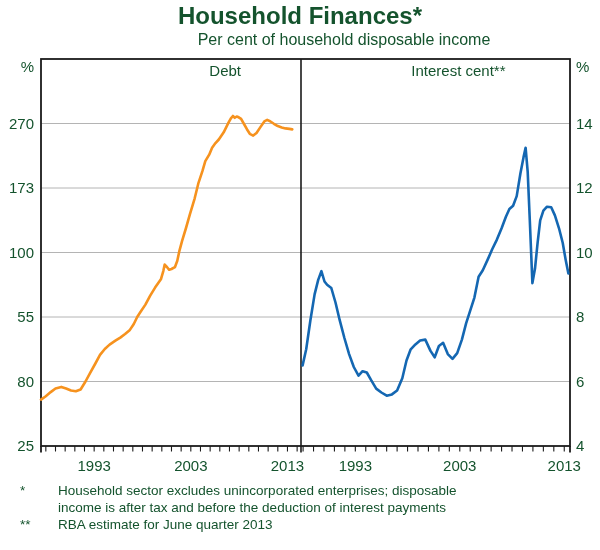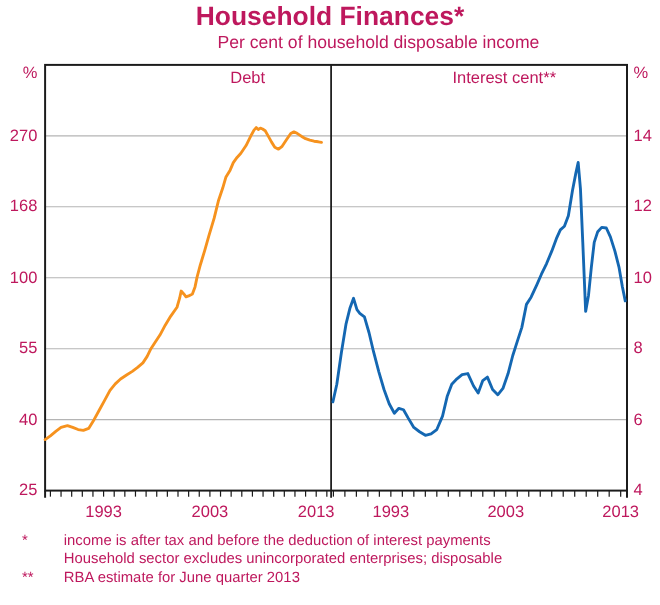--- a/index.html
+++ b/index.html
@@ -1,17 +1,17 @@
 <!DOCTYPE html>
 <html><head>
 <meta charset="utf-8">
 <style>
   html,body{margin:0;padding:0;background:#ffffff;}
   #stage{position:relative;width:600px;height:550px;background:#fff;overflow:hidden;
-         font-family:"Liberation Sans","DejaVu Sans",sans-serif;color:#be185d;}
+         font-family:"Liberation Sans","DejaVu Sans",sans-serif;color:#14532d;}
   .title{position:absolute;left:0;top:2px;width:600px;text-align:center;
          font-size:24px;font-weight:bold;letter-spacing:0px;}
   .subtitle{position:absolute;left:0;top:31px;width:600px;text-align:center;font-size:16px;padding-left:44px;}
   #chart-svg{position:absolute;left:0;top:0;}
   .ylab{position:absolute;font-size:15px;line-height:18px;width:30px;}
   .ylab.left{text-align:right;}
   .ylab.right{text-align:left;}
   .xlab{position:absolute;font-size:15px;width:48px;text-align:center;}
   .panel-title{position:absolute;font-size:15px;text-align:right;width:140px;}
   .footnotes{position:absolute;left:20px;top:482px;width:562px;font-size:13.5px;line-height:17px;}
@@ -90,24 +90,24 @@
       <line x1="41" y1="446" x2="41" y2="452.5" stroke="#1b1b1b" stroke-width="1.8"></line>
       <line x1="570" y1="446" x2="570" y2="452.5" stroke="#1b1b1b" stroke-width="1.8"></line>
       <line x1="301" y1="59" x2="301" y2="452.5" stroke="#1b1b1b" stroke-width="1.6"></line>
       <path d="M41.0 399.6 L45.8 396.2 L50.7 392.1 L55.5 388.5 L61.3 386.9 L66.1 388.5 L71.0 390.5 L75.8 391.3 L80.6 389.5 L85.5 381.5 L90.3 372.7 L95.1 364.0 L100.0 354.9 L104.8 349.0 L109.6 344.6 L115.4 340.7 L120.3 337.6 L125.1 334.0 L129.9 329.9 L133.8 324.0 L137.2 317.0 L140.6 311.8 L145.4 304.6 L150.2 295.6 L155.1 287.6 L160.9 279.3 L163.3 271.1 L164.7 264.6 L167.1 267.2 L169.1 269.8 L171.5 269.0 L174.9 267.2 L177.3 260.8 L179.2 251.7 L182.1 240.9 L186.0 228.0 L189.8 214.6 L194.7 198.3 L198.5 182.8 L202.4 171.2 L205.3 161.2 L209.2 154.7 L212.1 147.8 L215.5 143.1 L218.8 139.5 L223.7 132.3 L228.5 122.7 L230.9 118.3 L232.9 116.0 L234.8 117.8 L236.7 116.5 L238.7 117.3 L241.1 118.9 L244.0 124.0 L246.9 129.2 L249.8 133.8 L253.2 135.6 L256.5 133.0 L260.4 127.1 L264.3 121.4 L267.2 119.9 L270.1 121.2 L273.9 123.8 L277.8 126.1 L281.7 127.4 L285.5 128.4 L289.4 128.9 L292.3 129.4" fill="none" stroke="#f6921e" stroke-width="2.6" stroke-linejoin="round" stroke-linecap="round"></path>
       <path d="M302.6 365.4 L306.2 349.3 L310.4 320.2 L314.6 294.4 L318.2 279.9 L321.4 271.2 L324.5 281.5 L327.1 284.8 L331.3 288.0 L335.5 302.5 L339.7 320.2 L344.4 338.0 L349.1 354.1 L353.8 367.0 L358.5 375.7 L362.6 371.2 L366.8 372.5 L371.0 379.9 L376.2 388.6 L381.4 392.5 L386.7 395.7 L391.9 394.4 L397.1 390.5 L402.3 378.3 L406.5 360.5 L410.7 349.3 L415.4 344.4 L420.1 340.5 L425.3 339.6 L430.5 350.9 L434.7 357.3 L438.9 346.0 L443.1 342.8 L447.8 354.1 L452.5 358.9 L457.2 353.1 L461.9 339.6 L466.1 323.4 L470.2 310.6 L474.4 297.6 L478.6 276.7 L482.8 270.2 L488.0 258.9 L492.2 249.3 L496.9 239.6 L501.6 228.3 L505.8 217.0 L509.4 209.0 L513.1 205.7 L516.7 196.1 L520.4 173.5 L523.5 157.4 L525.6 147.7 L527.7 171.9 L529.8 220.3 L532.4 283.1 L535.0 268.6 L537.6 242.8 L540.2 220.3 L543.4 210.6 L547.0 206.7 L551.2 207.3 L554.9 215.4 L559.0 228.3 L562.7 242.8 L565.8 260.6 L568.4 273.5" fill="none" stroke="#1467b2" stroke-width="2.6" stroke-linejoin="round" stroke-linecap="round"></path>
     </svg>
 
   <div id="labels-layer">
       <div class="ylab left" style="left: 4px; top: 58px;">%</div>
       <div class="ylab left" style="left: 4px; top: 114.5px;">270</div>
-      <div class="ylab left" style="left: 4px; top: 179px;">168</div>
+      <div class="ylab left" style="left: 4px; top: 179px;">173</div>
       <div class="ylab left" style="left: 4px; top: 243.5px;">100</div>
       <div class="ylab left" style="left: 4px; top: 308px;">55</div>
-      <div class="ylab left" style="left: 4px; top: 372.5px;">40</div>
+      <div class="ylab left" style="left: 4px; top: 372.5px;">80</div>
       <div class="ylab left" style="left: 4px; top: 437px;">25</div>
       <div class="xlab" style="left: 70.1599px; top: 457px;">1993</div>
       <div class="xlab" style="left: 166.814px; top: 457px;">2003</div>
       <div class="xlab" style="left: 263.468px; top: 457px;">2013</div>
       <div class="panel-title" style="left: 101px; top: 62px;">Debt</div>
       <div class="ylab right" style="left: 576px; top: 58px;">%</div>
       <div class="ylab right" style="left: 576px; top: 114.5px;">14</div>
       <div class="ylab right" style="left: 576px; top: 179px;">12</div>
       <div class="ylab right" style="left: 576px; top: 243.5px;">10</div>
       <div class="ylab right" style="left: 576px; top: 308px;">8</div>
@@ -117,22 +117,22 @@
       <div class="xlab" style="left: 435.788px; top: 457px;">2003</div>
       <div class="xlab" style="left: 540.254px; top: 457px;">2013</div>
       <div class="panel-title" style="left: 365.5px; top: 62px;">Interest cent**</div>
     </div>
 
   <div class="footnotes">
     <div id="fn-container">
         <div class="fn-row">
           <div class="fn-marker">*</div>
           <div class="fn-text">
+            <div>Household sector excludes unincorporated enterprises; disposable</div>
             <div>income is after tax and before the deduction of interest payments</div>
-            <div>Household sector excludes unincorporated enterprises; disposable</div>
           </div>
         </div>
         <div class="fn-row">
           <div class="fn-marker">**</div>
           <div class="fn-text">
             <div>RBA estimate for June quarter 2013</div>
           </div>
         </div>
       </div>
   </div>

